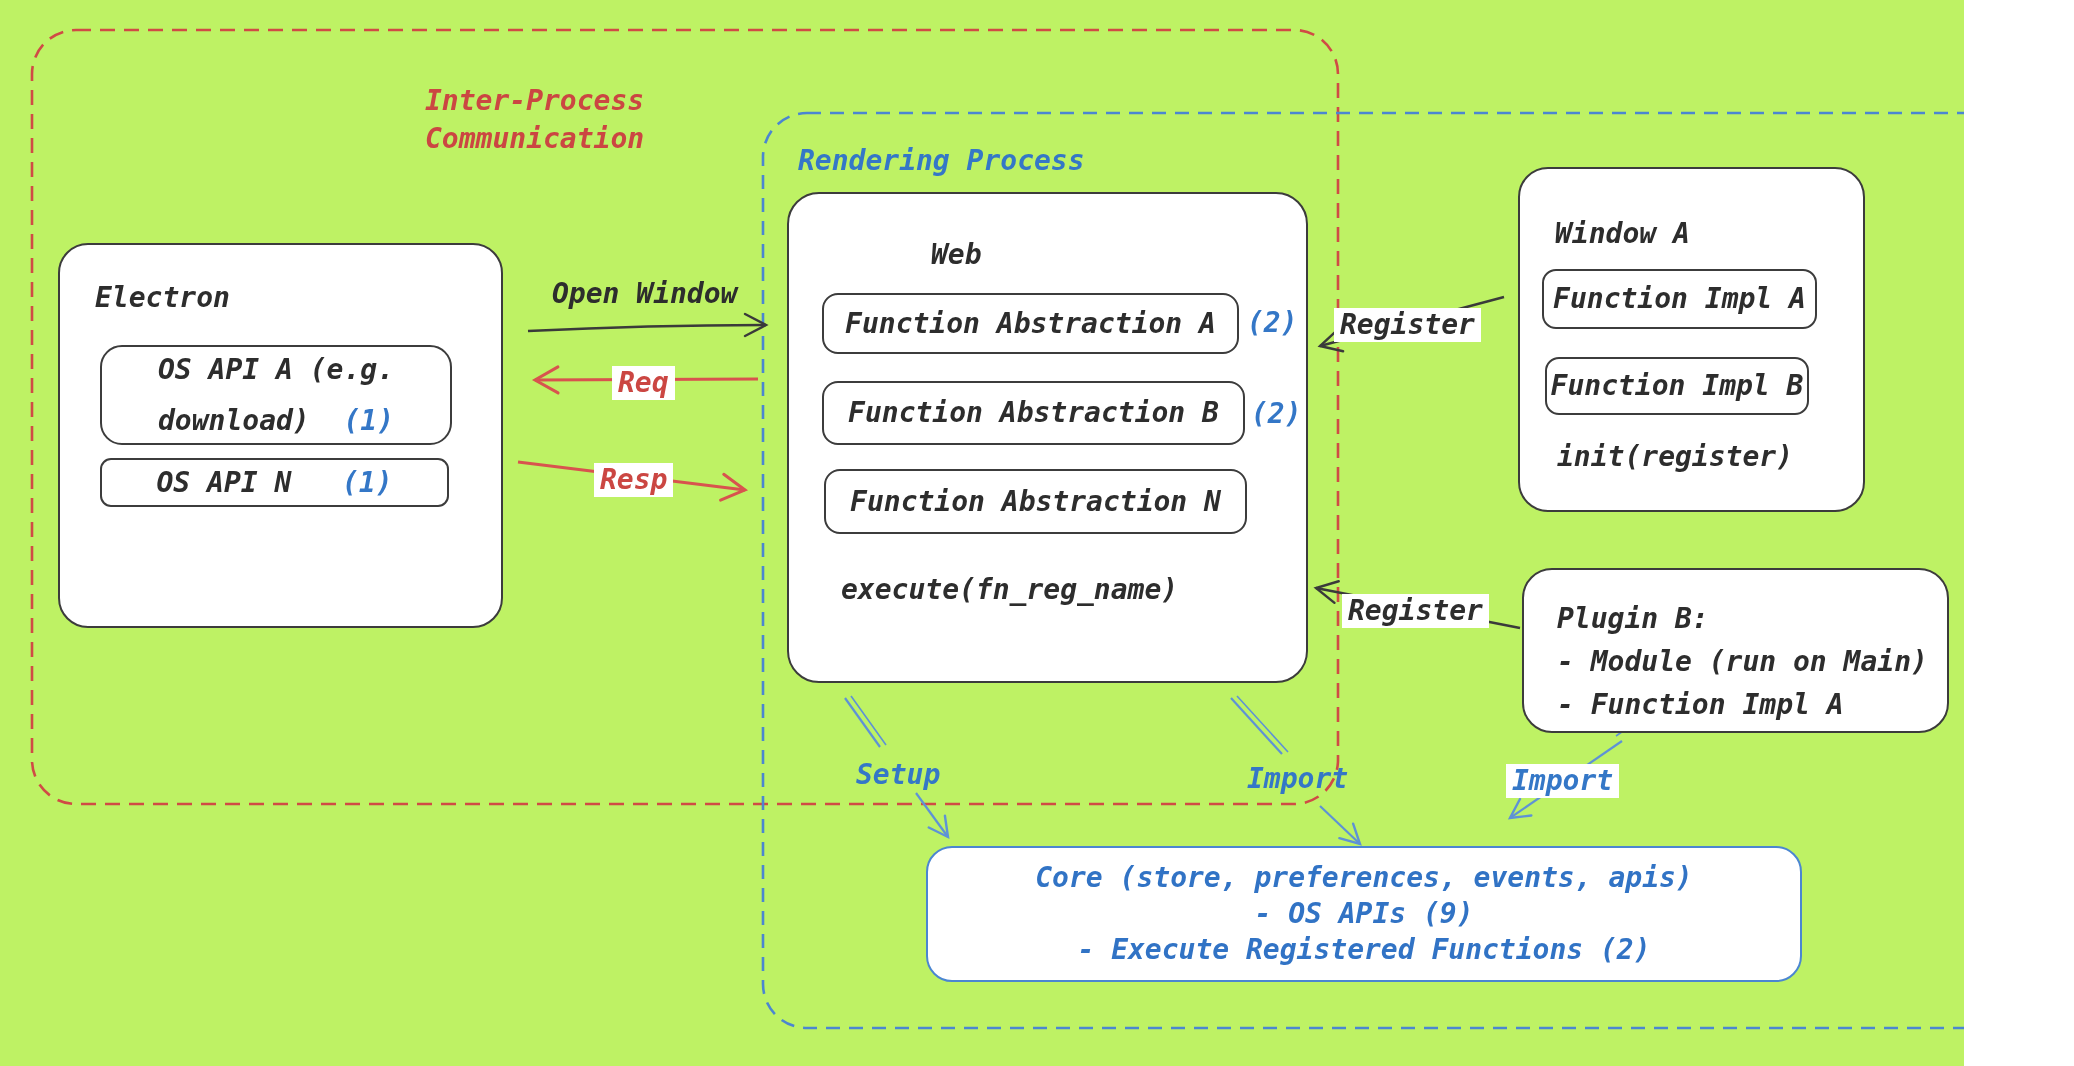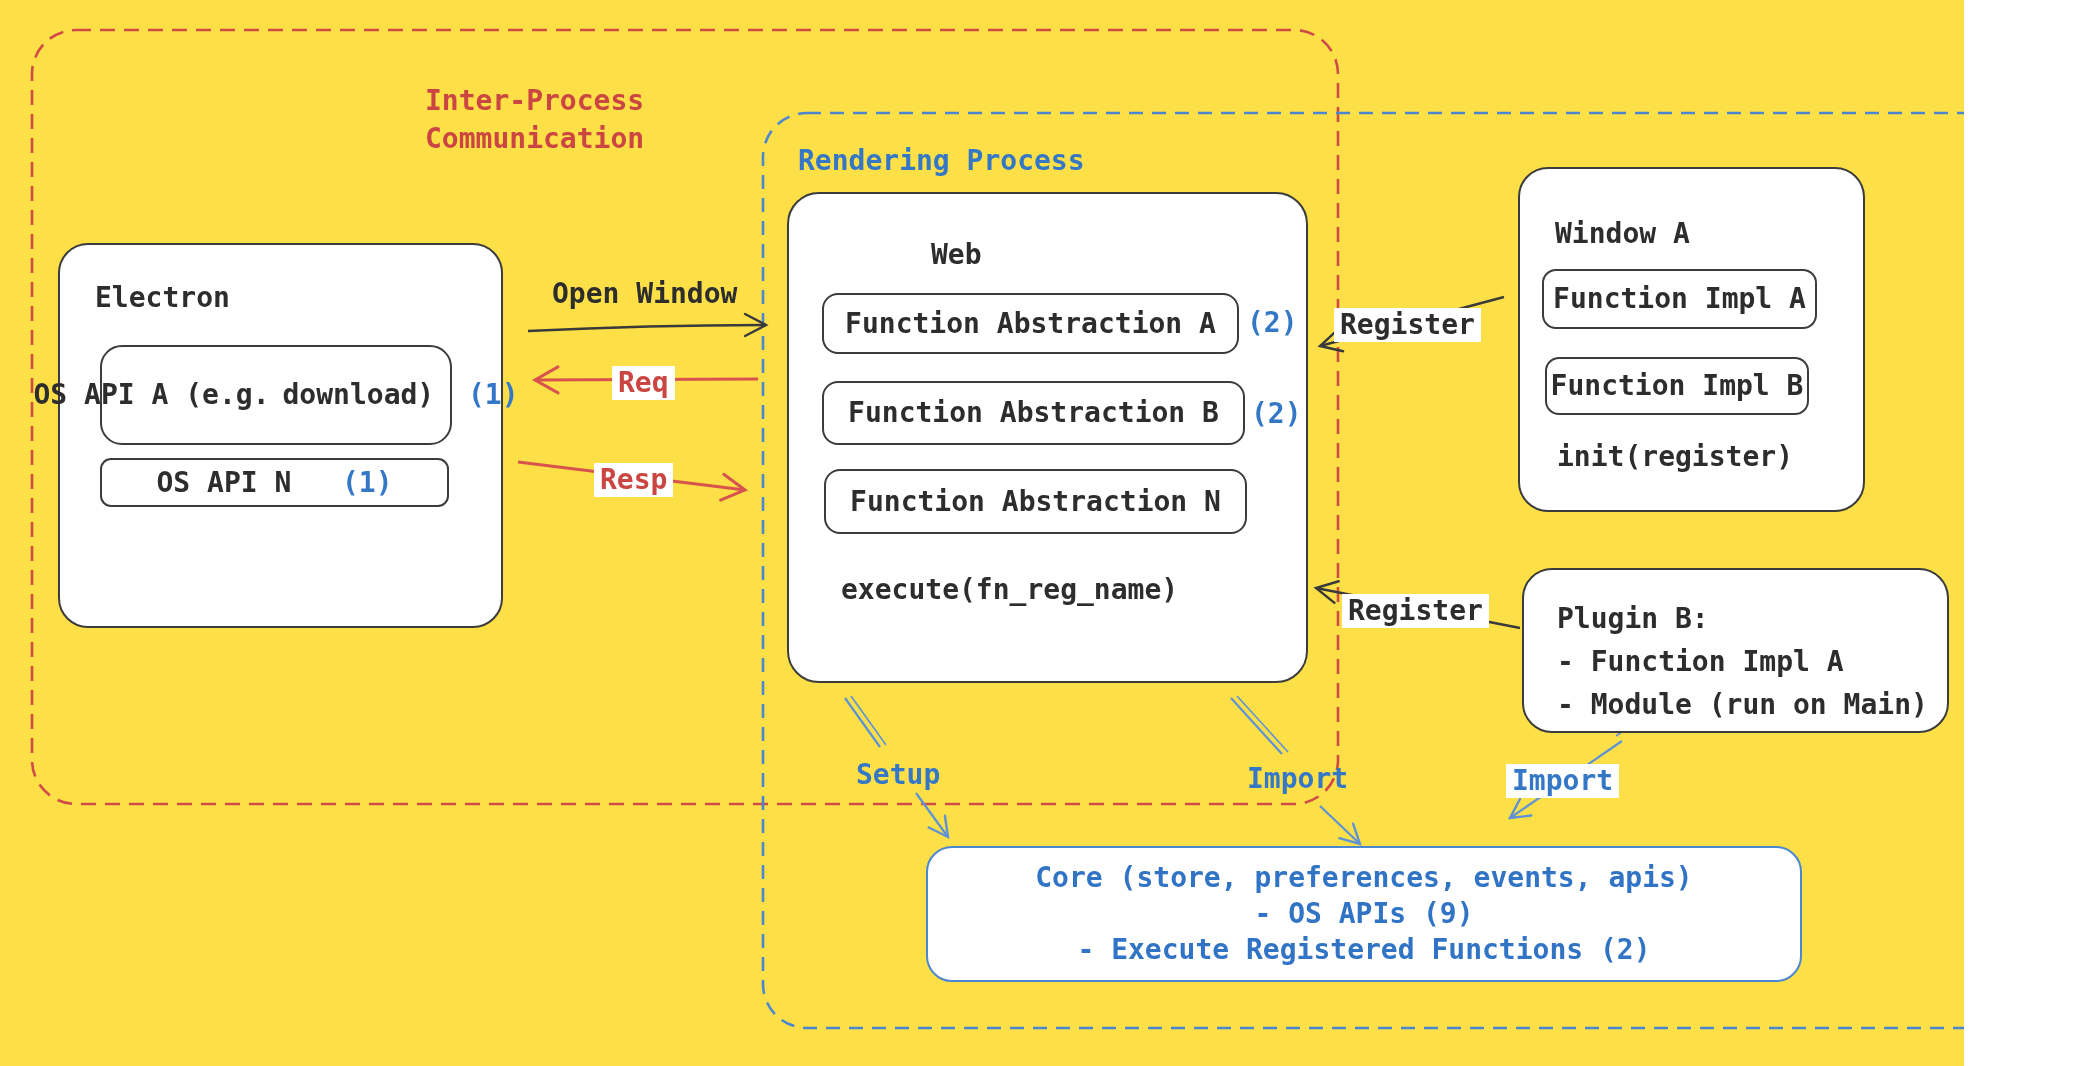--- a/index.html
+++ b/index.html
@@ -1,22 +1,23 @@
 <!DOCTYPE html>
 <html><head>
 <meta charset="utf-8">
 <style>
   html,body{margin:0;padding:0;background:#ffffff;}
   .canvas{
     position:relative;
     width:1964px;height:1066px;
-    background:#fde047;
+    background:#bef264;
     font-family:"DejaVu Sans Mono", monospace;
     color:#2d2d2d;
     overflow:hidden;
+    font-style:italic;
   }
   .abs{position:absolute;}
   svg.overlay{position:absolute;left:0;top:0;z-index:1;}
   .layer{position:absolute;left:0;top:0;width:100%;height:100%;z-index:2;}
 
   
   .box{
     position:absolute;
     background:#ffffff;
     border:2.4px solid #3c3c3c;
@@ -30,21 +31,21 @@
   .corejs{color:#3173c5;}
   .lblbg{background:#ffffff;padding:0 6px;}
 
   
   .ipc-title{left:425px;top:82px;line-height:38px;color:#cb4642;}
   .rendering-title{left:798px;top:144px;color:#3477c7;}
 
   
   .electron-box{left:58px;top:243px;width:445px;height:385px;border-radius:30px;}
   .electron-title{left:35px;top:36px;}
-  .os-api-a-box{left:40px;top:100px;width:352px;height:100px;border-radius:22px;flex-direction:row;line-height:38px;gap:13px;}
+  .os-api-a-box{left:40px;top:100px;width:352px;height:100px;border-radius:22px;flex-direction:column;line-height:38px;gap:13px;}
   .os-api-n-box{left:40px;top:213px;width:349px;height:49px;border-radius:11px;align-items:center;}
 
   
   .web-box{left:787px;top:192px;width:521px;height:491px;border-radius:32px;}
   .web-title{left:142px;top:44px;}
   .fa-a-box{left:33px;top:99px;width:417px;height:61px;border-radius:16px;}
   .fa-b-box{left:33px;top:187px;width:423px;height:64px;border-radius:16px;}
   .fa-n-box{left:35px;top:275px;width:423px;height:65px;border-radius:16px;}
   .fa-a-ref{left:458px;top:112px;}
   .fa-b-ref{left:462px;top:203px;}
@@ -149,22 +150,22 @@
     <div class="box plugin-a-box">
       <div class="abs txt plugin-a-title">Window A</div>
       <div class="box center txt impl-a-box">Function Impl A</div>
       <div class="box center txt impl-b-box">Function Impl B</div>
       <div class="abs txt init-label">init(register)</div>
     </div>
 
     <div class="box plugin-b-box">
       <div class="abs txt plugin-b-text">
         <div>Plugin B:</div>
+        <div>- Module (run on Main)</div>
         <div>- Function Impl A</div>
-        <div>- Module (run on Main)</div>
       </div>
     </div>
 
     <div class="box center txt corejs core-box">
       <div>Core (store, preferences, events, apis)</div>
       <div>- OS APIs (9)</div>
       <div>- Execute Registered Functions (2)</div>
     </div>
 
     <div class="abs txt blk open-window-label">Open Window</div>

